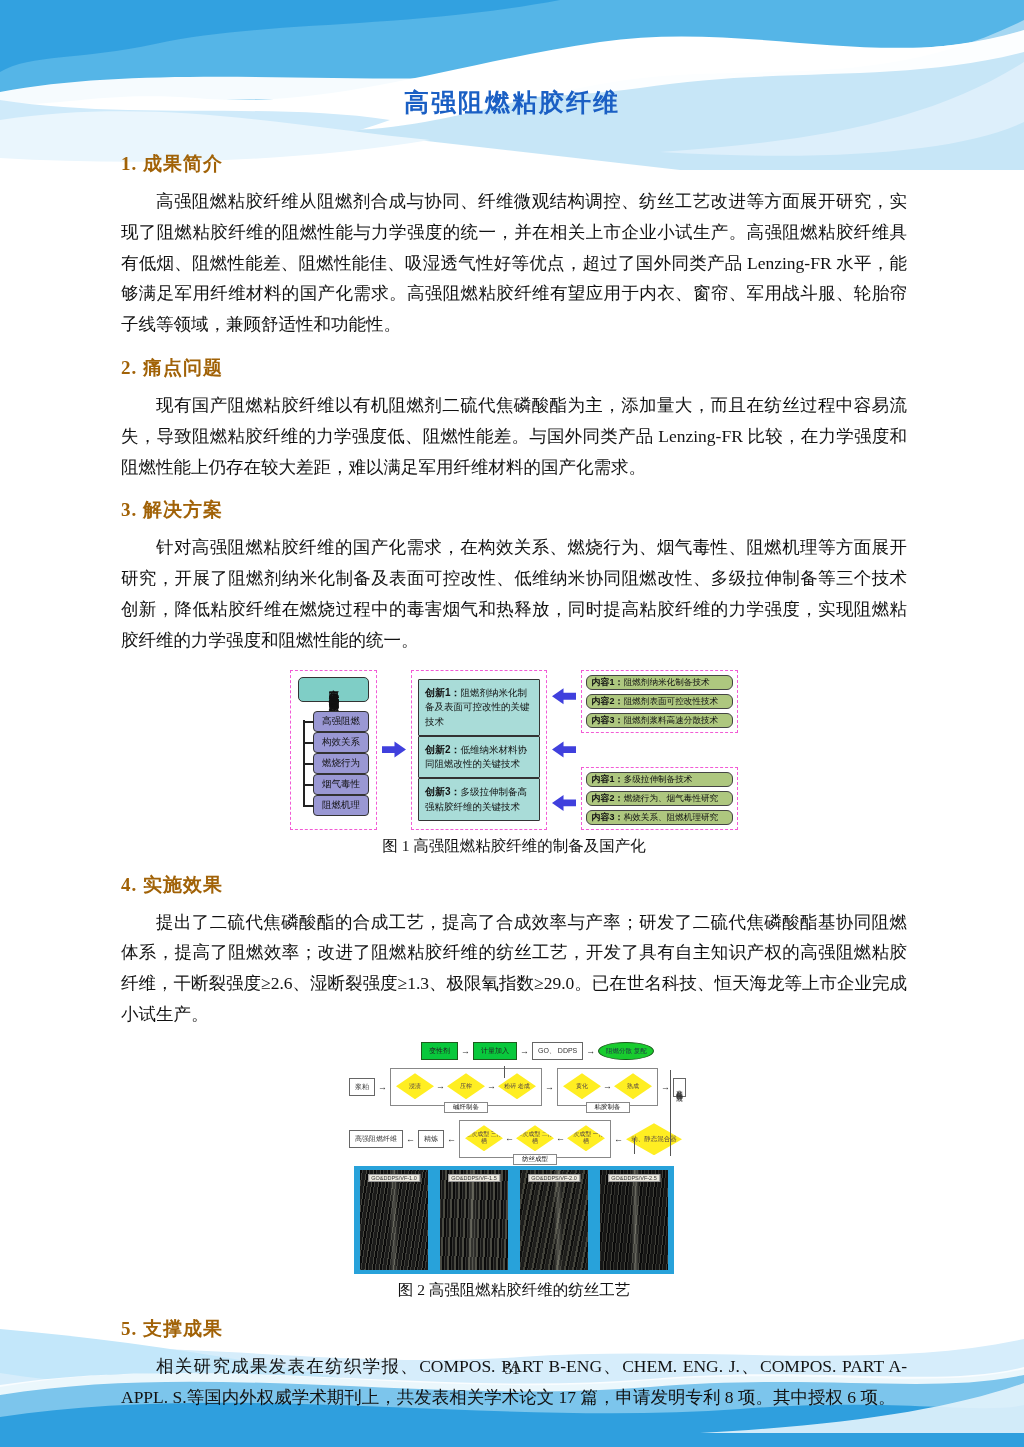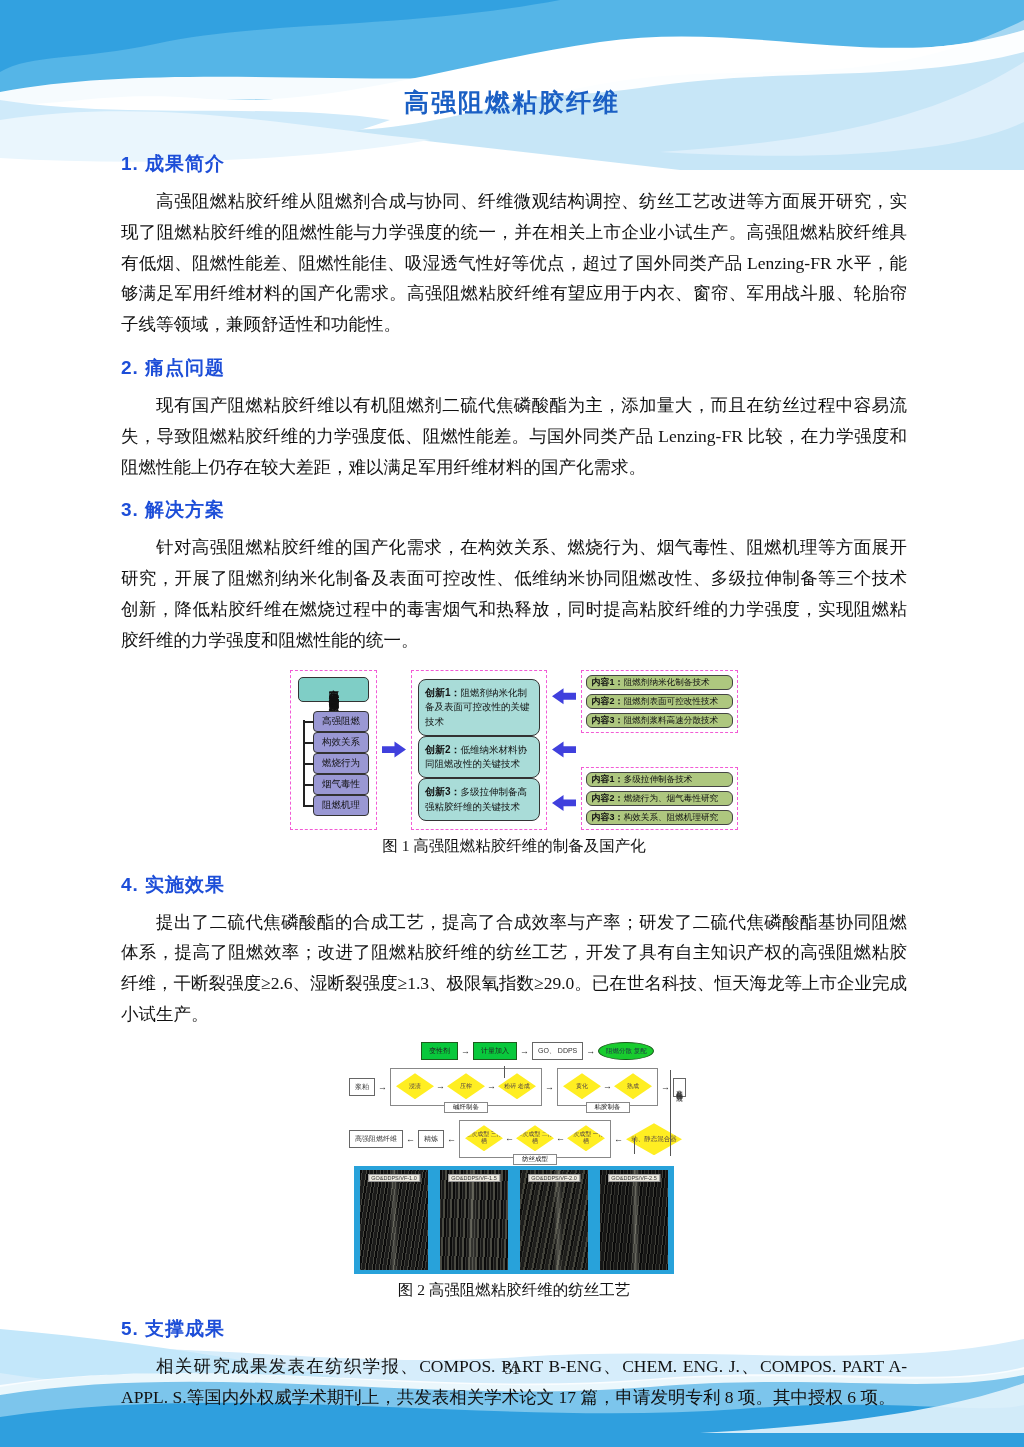--- a/index.html
+++ b/index.html
@@ -8,42 +8,42 @@
   
   .hdr{position:absolute;top:0;left:0;width:1024px;height:170px;z-index:1;}
   .ftr{position:absolute;bottom:0;left:0;width:1024px;height:118px;z-index:1;}
   .page-title{position:absolute;top:86px;left:0;width:100%;text-align:center;z-index:3;
         font-family:"Liberation Sans","DejaVu Sans",sans-serif;font-weight:bold;
         font-size:25px;color:#1a5fc4;letter-spacing:2px;}
   .page-num{position:absolute;bottom:69px;left:0;width:100%;text-align:center;z-index:3;
         font-size:15px;color:#111;}
   
   .content{position:absolute;top:136px;left:121px;width:786px;z-index:2;}
-  .sec-h{font-family:Liberation Sans, sans-serif;font-weight:bold;
-        font-size:19px;color:#1d4ed8;margin:15px 0 9px 0;letter-spacing:1px;}
+  .sec-h{font-family:Liberation Serif, serif;font-weight:bold;
+        font-size:19px;color:#a16207;margin:15px 0 9px 0;letter-spacing:1px;}
   .para{font-size:17.5px;line-height:1.76;text-align:justify;text-indent:2em;margin:0;}
   .caption{text-align:center;font-size:15.5px;margin:6px 0 2px 0;}
   
   .fig1{display:flex;align-items:stretch;gap:5px;width:448px;margin:14px auto 2px auto;
         font-family:"Liberation Sans","DejaVu Sans",sans-serif;}
   .dashed{border:1.6px dashed #f25ad5;flex-direction:column;}
   .f1left{display:flex;gap:9px;padding:6px 7px;align-items:stretch;}
   .rootbox{background:#7fcec6;border:1.3px solid #333;border-radius:5px;
         writing-mode:vertical-rl;text-orientation:upright;font-weight:bold;
         font-size:10px;letter-spacing:1px;padding:4px 3px;line-height:1;display:flex;align-items:center;}
   .tree{position:relative;display:flex;flex-direction:column;justify-content:space-between;padding-left:15px;}
   .tree::before{content:'';position:absolute;left:5px;top:9px;bottom:9px;width:1.5px;background:#222;}
   .aspect{position:relative;background:#9a98d4;border:1.2px solid #333;border-radius:4px;
         font-size:9.5px;padding:3px 8px;white-space:nowrap;}
   .aspect::before{content:'';position:absolute;left:-10px;top:50%;width:10px;height:1.5px;background:#222;}
   .bigarrow{width:24px;height:20px;background:#4040dd;align-self:center;flex:0 0 auto;
         clip-path:polygon(0 33%,52% 33%,52% 10%,100% 50%,52% 90%,52% 67%,0 67%);}
   .bigarrow.left{transform:scaleX(-1);}
   .f1mid{display:flex;flex-direction:column;justify-content:space-between;padding:8px 6px;width:136px;}
-  .innov{background:#a9dcd8;border:1.3px solid #333;border-radius:8px;padding:5px 6px;
+  .innov{background:#a9dcd8;border:1.3px solid #333;border-radius:1px;padding:5px 6px;
         font-size:9.5px;line-height:1.55;}
   .innov b{font-size:10px;}
   .f1arrows{display:flex;flex-direction:column;justify-content:space-around;}
   .f1right{display:flex;flex-direction:column;justify-content:space-between;gap:5px;width:176px;}
   .cgroup{display:flex;flex-direction:column;gap:4px;padding:4px 4px;}
   .citem{background:#aec77f;border:1px solid #444;border-radius:6px;font-size:8.6px;
         padding:0 5px;white-space:nowrap;}
   .citem b{font-size:9px;}
   
   .flow{position:relative;width:330px;margin:12px auto 0 auto;

